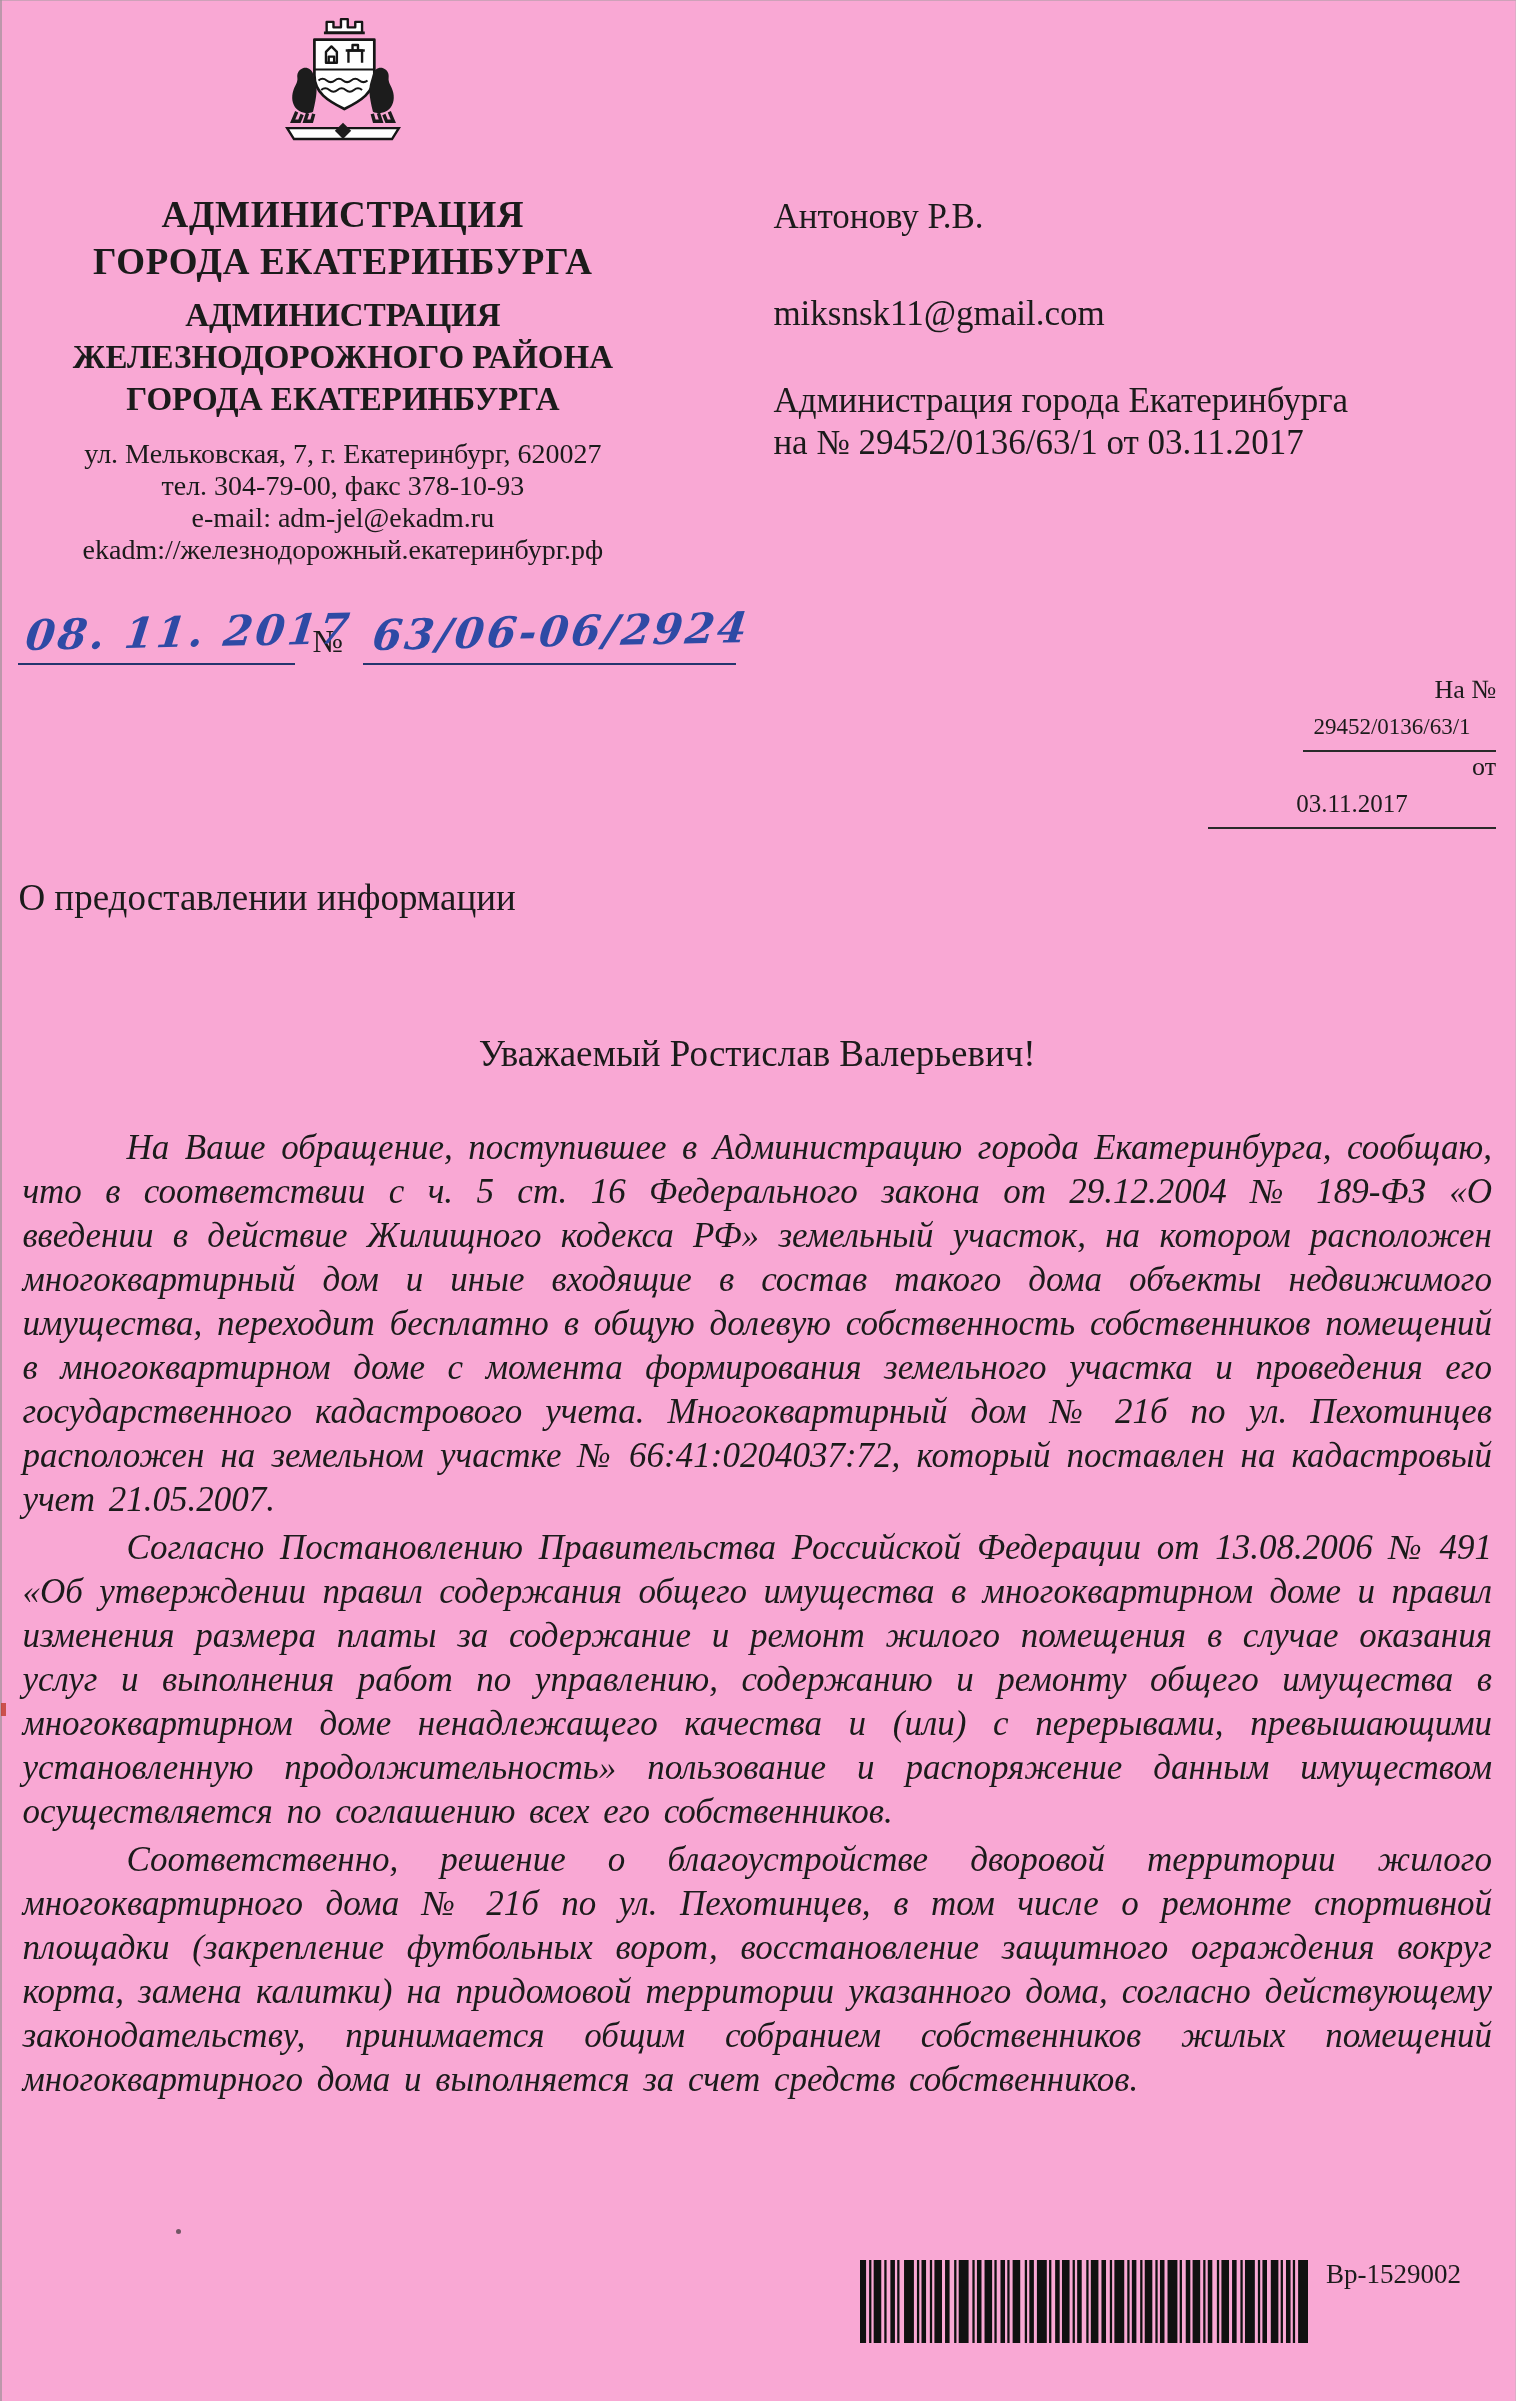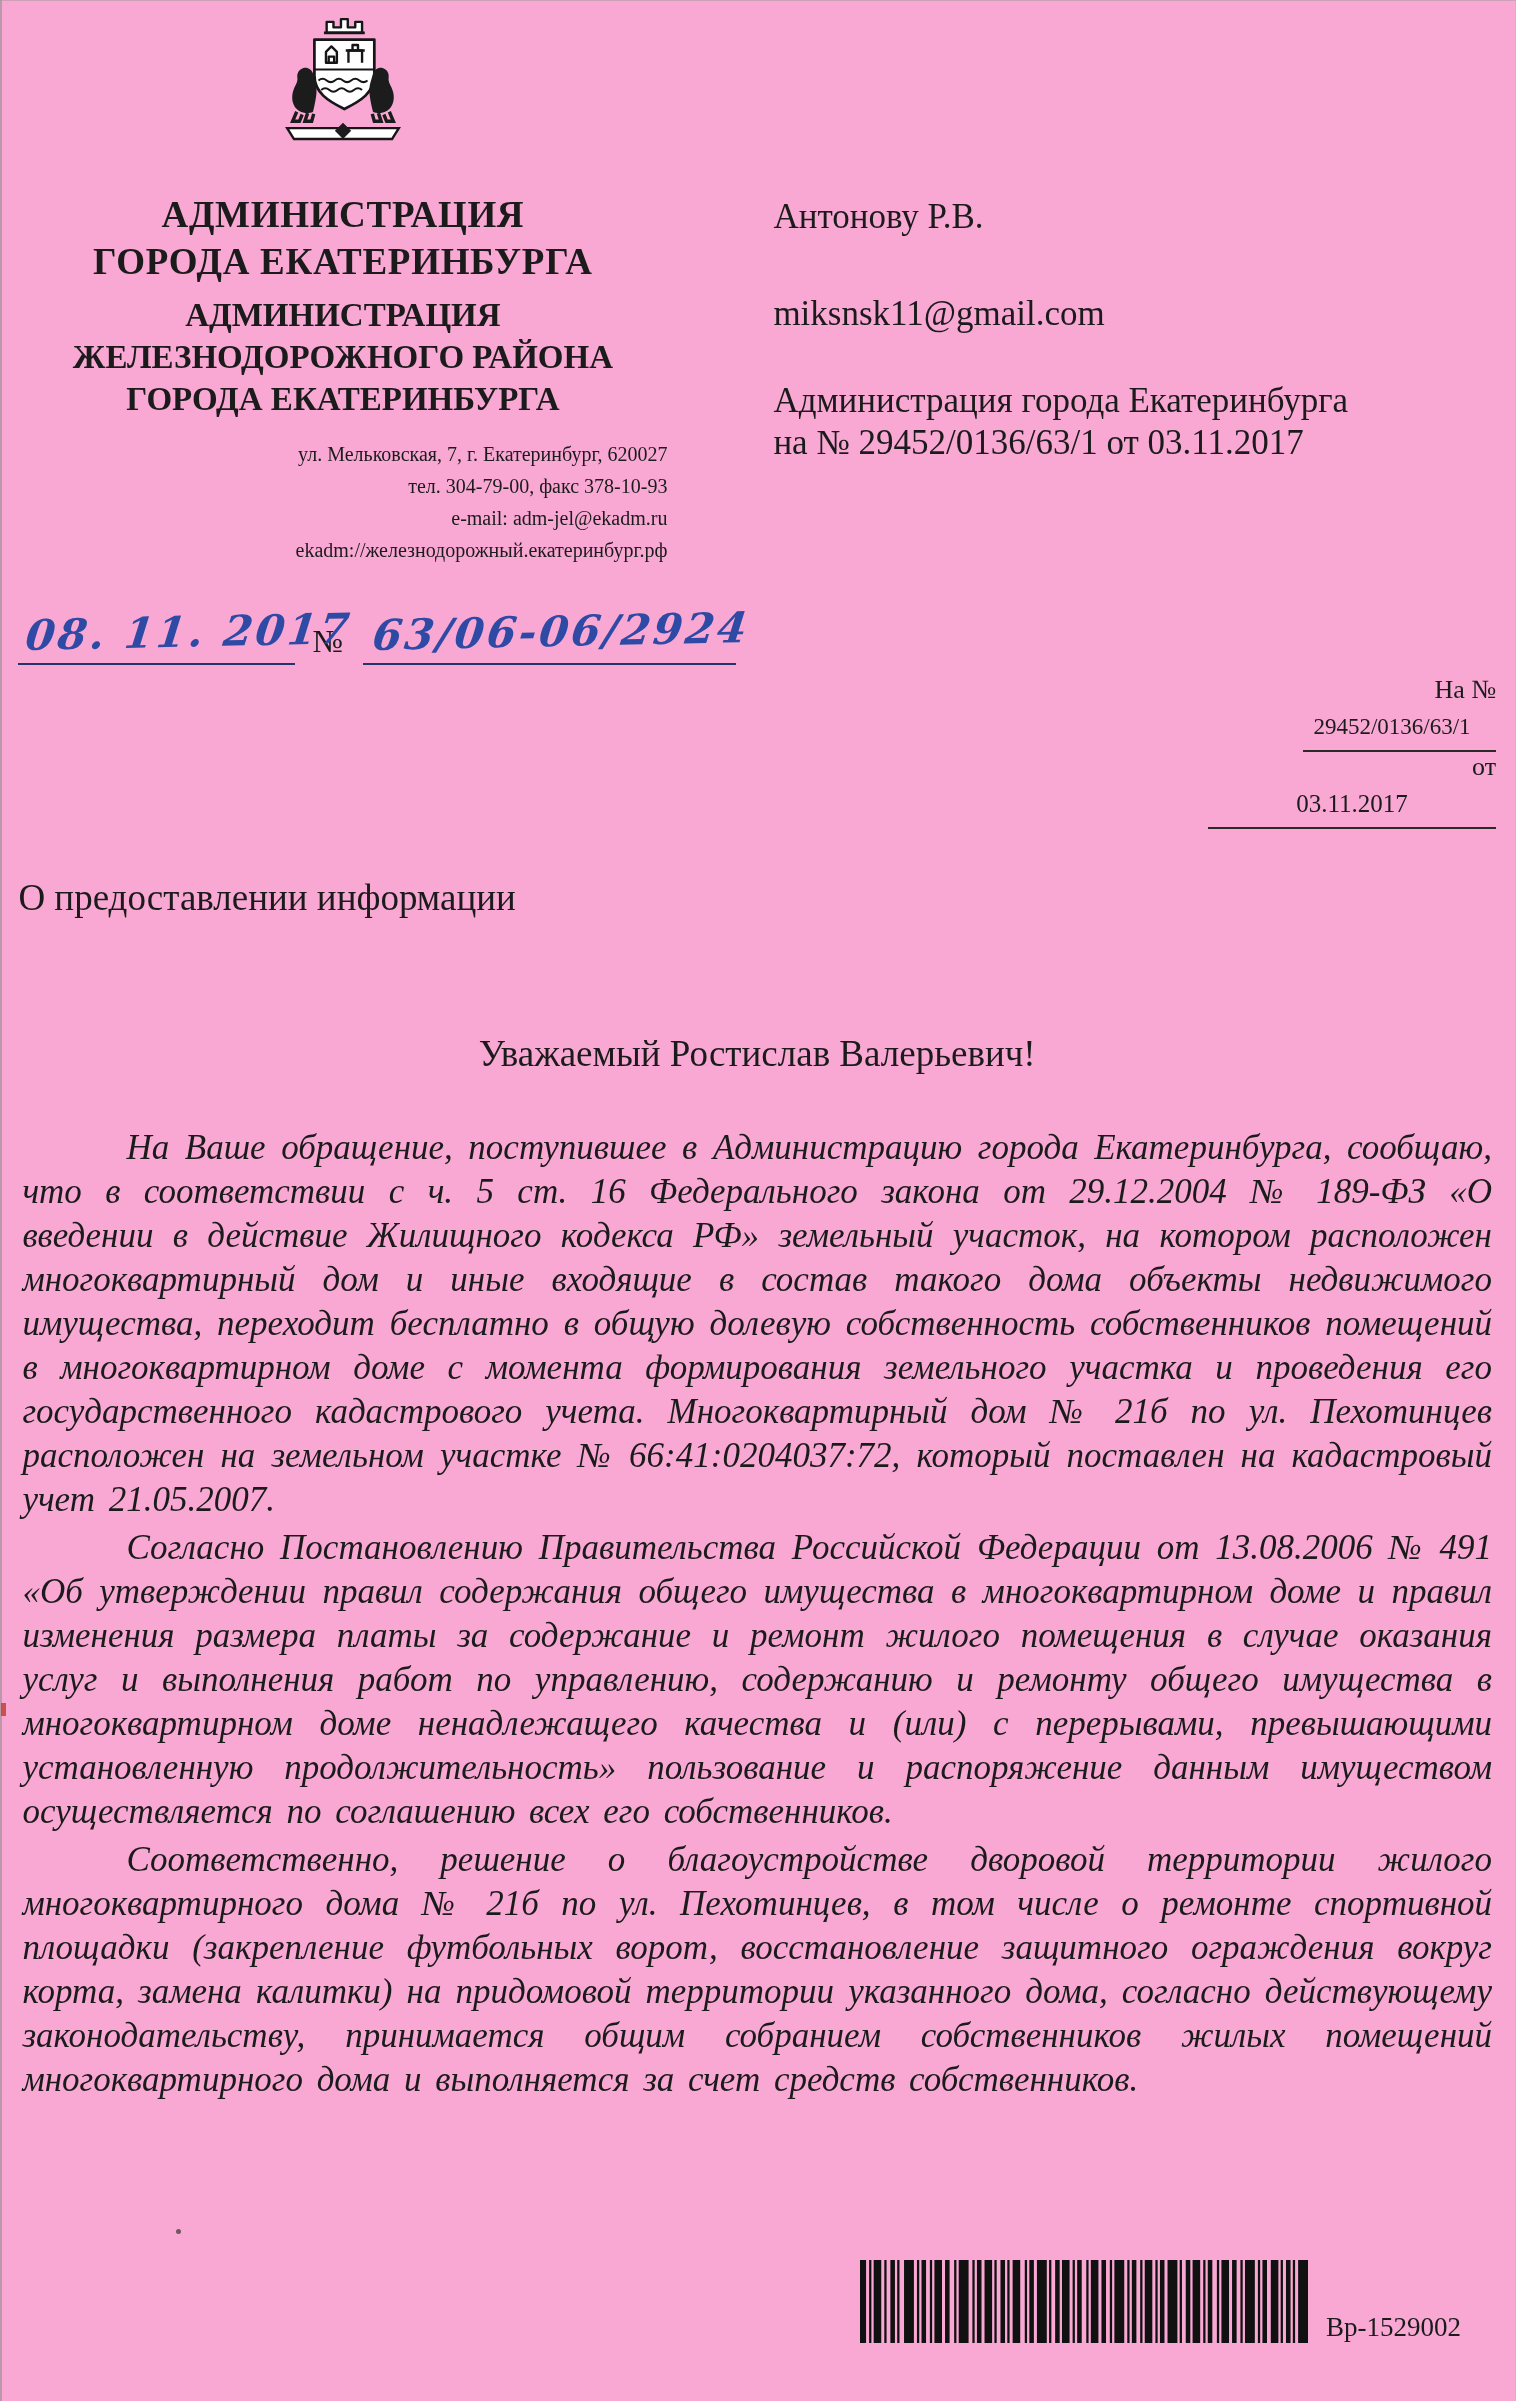--- a/index.html
+++ b/index.html
@@ -20,21 +20,21 @@
   .scan-edge-top   { position:absolute; left:0; top:0; right:0; height:1.4px; background:#9a9a98; opacity:.45; }
   .scan-edge-right { position:absolute; right:0; top:0; bottom:0; width:1.4px; background:#b3b3b1; opacity:.35; }
   .speck-red { position:absolute; left:0.7px; top:1703px; width:5px; height:12.7px; background:#c0392b; opacity:.8; }
   .speck-dot { position:absolute; left:176px; top:2229px; width:5px; height:5px; border-radius:50%; background:#2a2a2a; opacity:.65; }
 
   .letterhead { display:flex; }
   .lh-left { width:649px; text-align:center; flex:0 0 auto; }
   .emblem { display:block; margin:0 auto; width:164px; height:143px; }
   .org-main { margin-top:37px; font-weight:bold; font-size:37px; line-height:47px; letter-spacing:0.7px; }
   .org-dept { margin-top:8.5px; font-weight:bold; font-size:33px; line-height:42px; }
-  .contacts { margin-top:18.4px; font-size:20px; line-height:32px;text-align:right; }
+  .contacts { margin-top:18.4px; font-size:28px; line-height:32px; }
 
   .lh-right { flex:1 1 auto; margin-left:106px; padding-top:185px; font-size:35px; line-height:42px; }
   .rc-name  { margin-bottom:55px; }
   .rc-email { margin-bottom:45px; }
 
   .reg-line { display:flex; align-items:flex-end; margin-top:30px; height:69px; }
   .hw-box { border-bottom:2.8px solid #24356e; padding:0 0 2.8px 4.2px; }
   .hw-box.date { width:277px; }
   .hw-box.num  { width:373px; padding-left:7px; }
   .hw {
@@ -56,21 +56,21 @@
   .na-value { font-size:23px; border-bottom:2.1px solid #2a2a2a; padding:0 25.4px 10px 10px; margin-left:7px; white-space:nowrap; }
   .na-ot { padding-bottom:8.5px; margin-left:21px; }
   .na-date { font-size:25px; border-bottom:2.1px solid #2a2a2a; padding:0 0 9.2px 0; width:288px; text-align:center; margin-left:10px; }
 
   .subject { margin-top:47px; font-size:37px; }
   .salutation { margin-top:113px; text-align:center; font-size:37px; }
 
   .body-text { margin-top:51px; font-size:35px; line-height:44px; text-align:justify; word-spacing:5px; }
   .body-text p { text-indent:104px; margin:4px;font-style:italic; }
 
-  .footer { position:absolute; right:55px; bottom:58px; display:flex; align-items:flex-end; gap:18.4px; }
+  .footer { position:absolute; right:55px; bottom:58px; display:flex; gap:18.4px; }
   .barcode { width:448px; height:83px; display:block; }
   .barcode-label { font-size:27px; line-height:1.05; padding-bottom:1.4px; white-space:nowrap; }
 </style>
 </head>
 <body>
 
 <div class="page">
 
   <div class="scan-edge-left"></div>
   <div class="scan-edge-top"></div>

